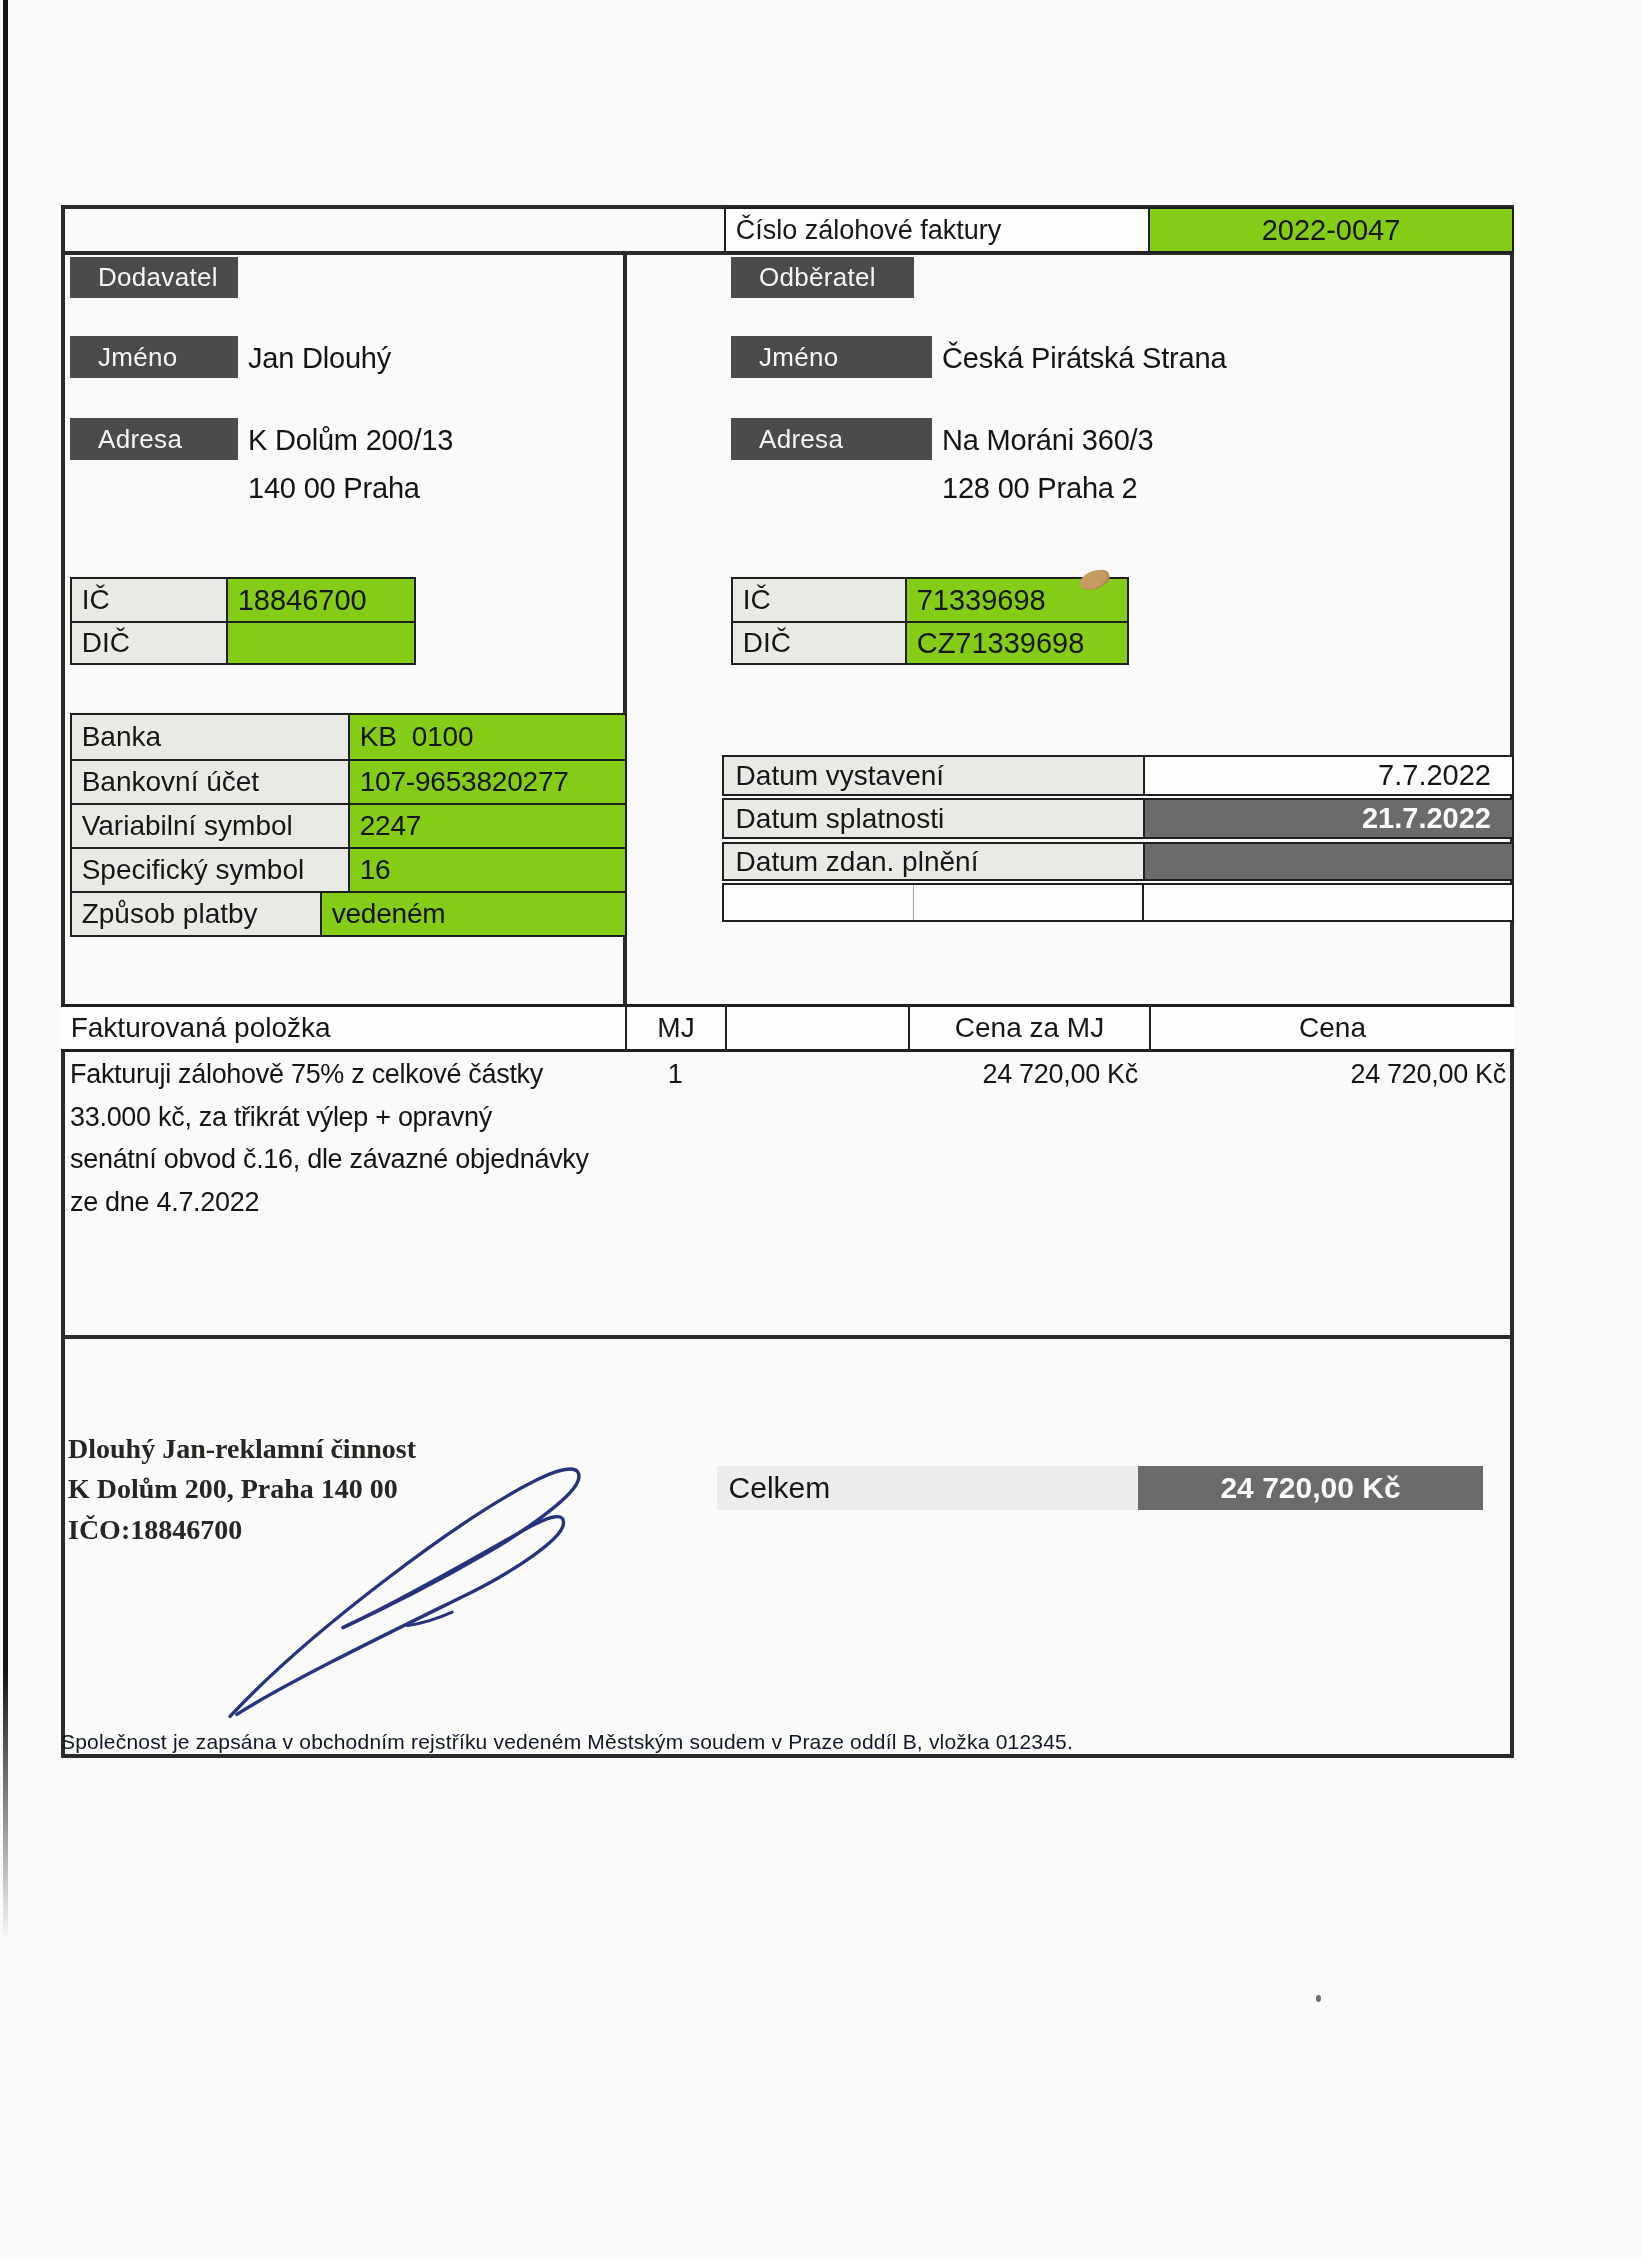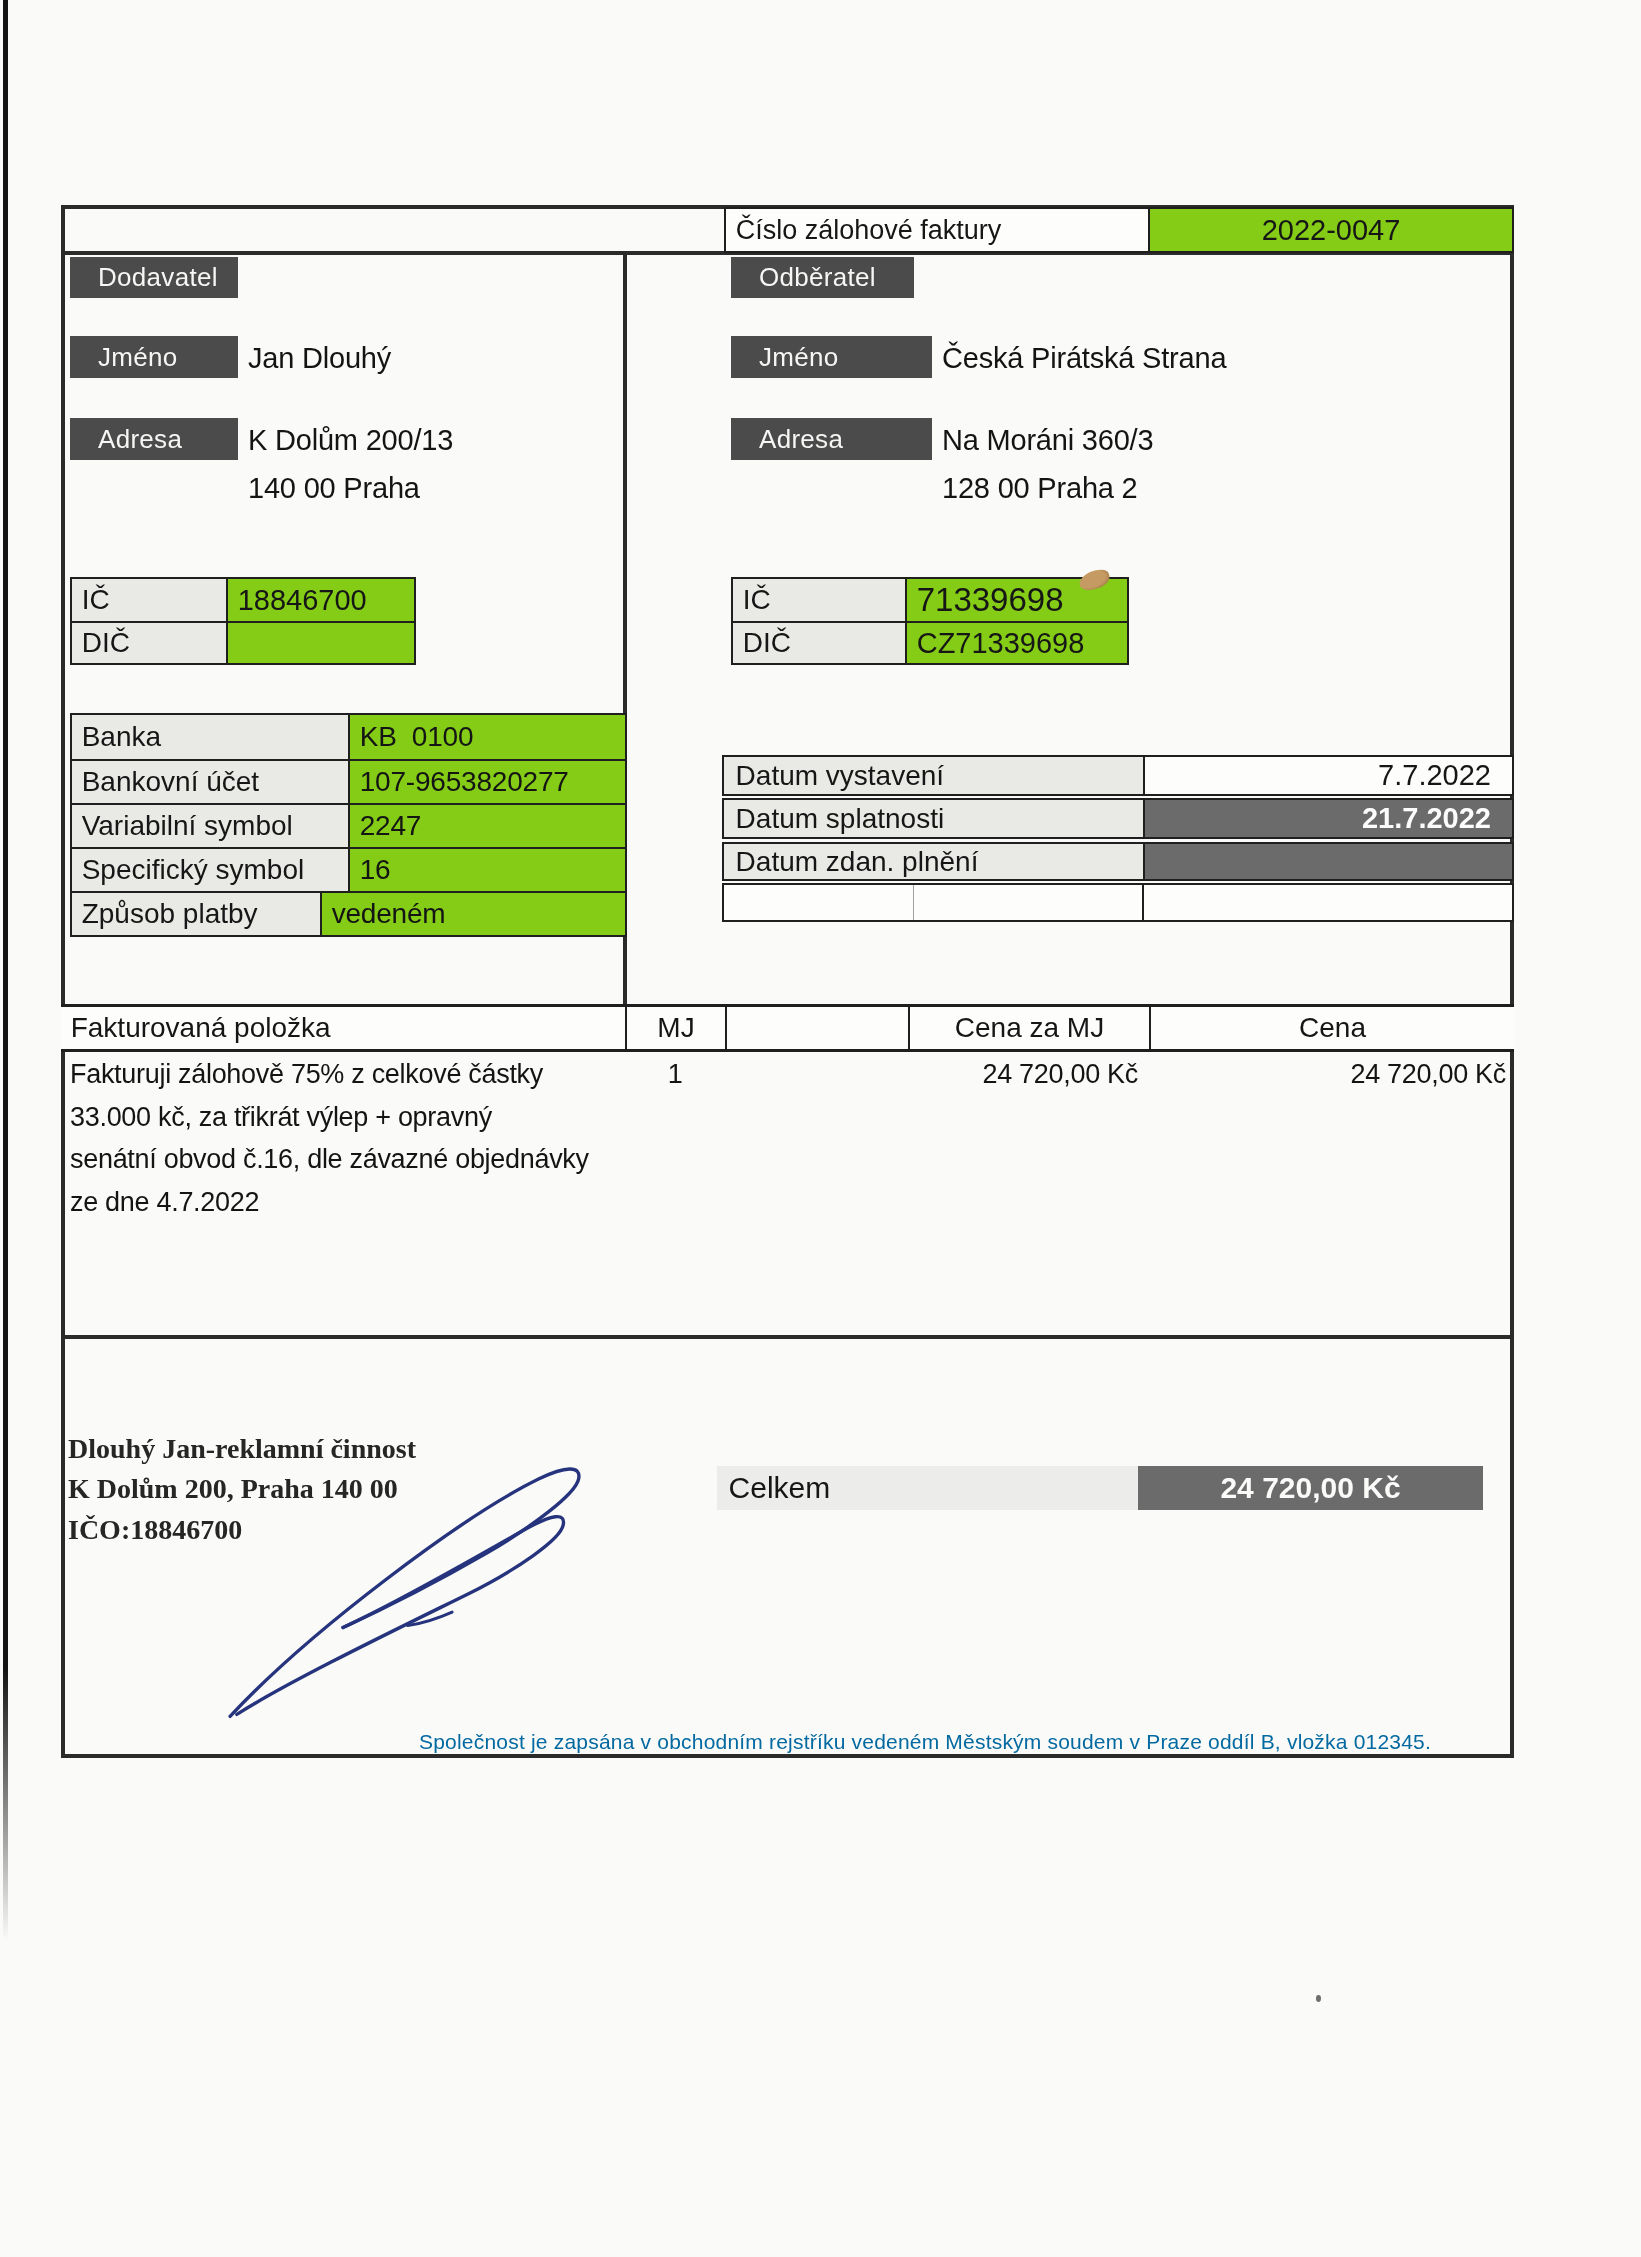--- a/index.html
+++ b/index.html
@@ -30,21 +30,21 @@
   .dvalue{flex:1;display:flex;align-items:center;justify-content:flex-end;padding-right:21px;
           box-sizing:border-box;font-size:29px;}
   .dvalue.dark{background:#6b6b6b;color:#fcfcfc;font-weight:bold;}
   
   .ithead{display:flex;border-top:3.9px solid #1f1f1f;border-bottom:3.9px solid #1f1f1f;
           box-sizing:border-box;background:#fdfdfc;}
   .itcell{box-sizing:border-box;display:flex;align-items:center;font-size:28px;}
   .itcell + .itcell{border-left:2.9px solid #1f1f1f;}
   .desc{font-size:27px;letter-spacing:-0.3px;color:#141414;}
   .stamp{font-family:"Liberation Serif", serif;font-weight:bold;font-size:28px;color:#262624;}
-  .footer{font-size:21px;color:#0369a1;text-align:right;letter-spacing:0.2px;}
+  .footer{font-size:21px;color:#0f172a;text-align:left;letter-spacing:0.2px;}
   .total-label{background:#ececea;display:flex;align-items:center;padding-left:11.6px;
                box-sizing:border-box;font-size:30px;}
   .total-value{background:#6b6b6b;color:#fbfbfa;font-weight:bold;font-size:30px;
                display:flex;align-items:center;justify-content:center;}
   .speck{background:radial-gradient(ellipse at 40% 40%, #c59a63 0 55%, #9a713d 85%);
          border-radius:60% 40% 55% 45%;transform:rotate(-15deg);}
   .dot{background:#6f6f6f;border-radius:50%;}
 </style>
 </head>
 <body>
@@ -116,21 +116,21 @@
   <div class="abs lbl-dark" style="left:731px;top:336px;width:201px;height:42px;">Jméno</div>
   <div class="abs val" style="left:942px;top:342px;">Česká Pirátská Strana</div>
 
   <div class="abs lbl-dark" style="left:731px;top:418px;width:201px;height:42px;">Adresa</div>
   <div class="abs val" style="left:942px;top:424px;">Na Moráni 360/3</div>
   <div class="abs val" style="left:942px;top:472px;">128 00 Praha 2</div>
 
   <div class="abs mtable" style="left:731px;top:577px;width:398px;">
     <div class="mrow" style="height:42px;">
       <div class="mcell mlabel" style="width:172px;">IČ</div>
-      <div class="mcell mvalue" style="flex:1;font-size:33px;text-align:center;">71339698</div>
+      <div class="mcell mvalue" style="flex:1;font-size:29px;text-align:center;">71339698</div>
     </div>
     <div class="mrow" style="height:42px;">
       <div class="mcell mlabel" style="width:172px;">DIČ</div>
       <div class="mcell mvalue" style="flex:1;font-size:29px;">CZ71339698</div>
     </div>
   </div>
 
   <div class="abs speck" style="left:1079px;top:571px;width:31px;height:18.3px;"></div>
 
   <div class="abs drow" style="left:722px;top:755px;width:792px;height:41px;">

